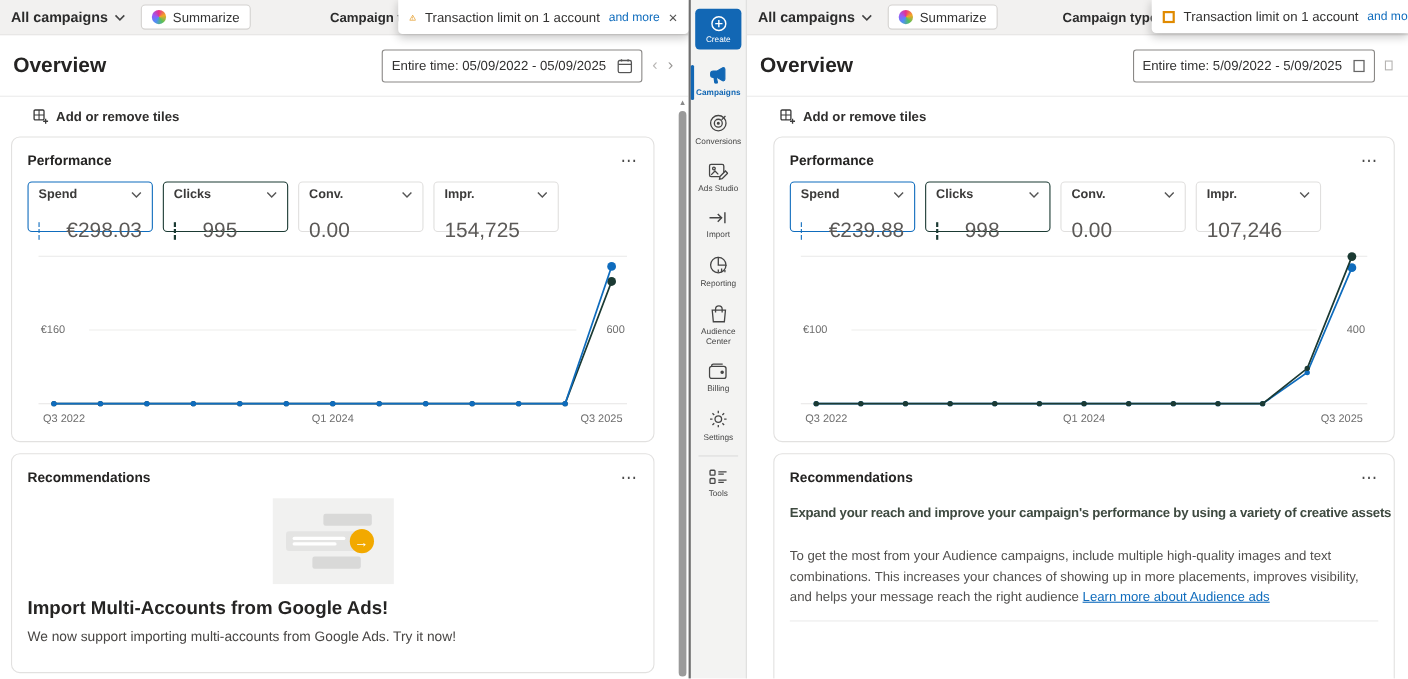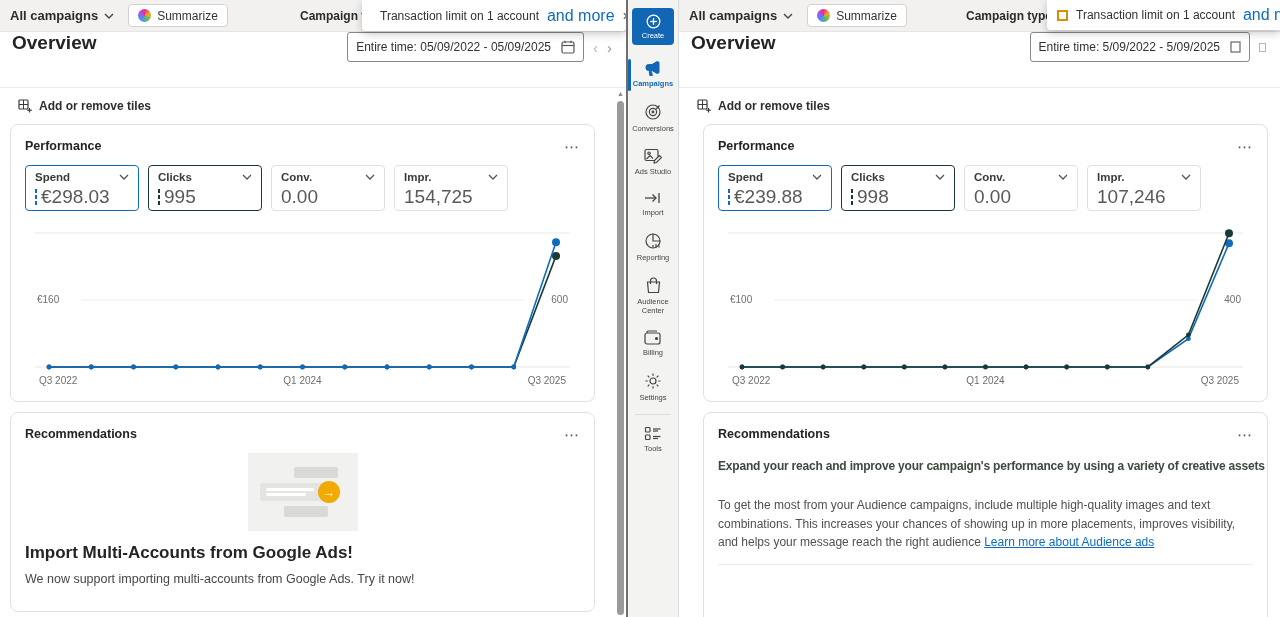--- a/index.html
+++ b/index.html
@@ -24,56 +24,56 @@
   #panel-left  .campaign-type { left:300px; }
   #panel-right .campaign-type { left:287px; }
 
   
   .notif { position:absolute; top:0; z-index:5; background:#fff; height:31px;
            display:flex; align-items:center; gap:8px; padding:0 10px;
            box-shadow:0 3px 9px rgba(0,0,0,.22); border-radius:0 0 4px 4px; }
   #panel-left  .notif { left:362px; width:264px; }
   #panel-right .notif { right:0; width:233px; border-radius:0 0 0 4px; height:30px; }
   .notif-text { font-size:12px; color:#323130; white-space:nowrap; }
-  .notif-link { font-size:16px; color:#0f6cbd; white-space:nowrap; cursor:pointer; }
+  .notif-link { font-size:11px; color:#0f6cbd; white-space:nowrap; cursor:pointer; }
   .notif-close { margin-left:auto; font-size:14px; color:#555; cursor:pointer; line-height:1; }
   .warn-square { width:11px; height:11px; border:2px solid #e08a00; flex:none; }
 
   
-  .header-row { height:56px; display:flex; align-items:flex-start; justify-content:space-between;
+  .header-row { height:56px; display:flex; align-items:center; justify-content:space-between;
                 padding:0 14px 0 12px; border-bottom:1px solid #ececeb; }
   .page-title { font-size:19px; font-weight:bold; color:#252423; }
   .date-group { display:flex; align-items:center; gap:9px; }
   .date-box { display:flex; align-items:center; gap:10px; border:1px solid #8a8886; border-radius:3px;
               height:30px; padding:0 8px; font-size:12px; color:#323130; background:#fff; cursor:pointer; }
   .cal-icon { flex:none; }
   .date-nav { font-size:15px; color:#b9b7b5; cursor:pointer; line-height:1; }
   .date-nav.next { color:#979593; }
   .date-stub { width:7px; height:9px; border:1px solid #b5b3b1; }
 
   
-  .add-tiles { height:36px; display:flex; align-items:center; gap:7px; padding:0 18px;
+  .add-tiles { height:36px; display:flex; align-items:center; gap:7px; padding:0 30px;
                font-size:12px; font-weight:bold; color:#2f2e2d; cursor:pointer; }
 
   
   .card { background:#fff; border:1px solid #e2e1e0; border-radius:8px; padding:12px 14px; }
   #panel-left  .card { margin:0 31px 10px 10px; }
   #panel-right .card { margin:0 12px 10px 24px; }
   .card-head { display:flex; align-items:center; justify-content:space-between; height:18px; }
   .card-title { font-size:12.5px; font-weight:bold; color:#252423; }
   .more { font-size:15px; color:#4a4a4a; letter-spacing:1px; cursor:pointer; line-height:1; }
 
   
   .metrics { display:flex; gap:9px; margin-top:10px; }
   .metric { width:114px; height:46px; border:1px solid #e0dfde; border-radius:4px; padding:5px 9px 0 9px; cursor:pointer; background:#fff; }
   .metric.sel-blue { border:1.5px solid #0f6cbd; }
   .metric.sel-dark { border:1.5px solid #1b3a33; }
   .m-label-row { display:flex; align-items:center; justify-content:space-between; }
   .m-label { font-size:11.5px; font-weight:bold; color:#3b3a39; }
-  .m-value { font-size:19px; color:#5b5957; margin-top:3px; display:flex; align-items:center; }
+  .m-value { font-size:19px; color:#5b5957; margin-top:16px; display:flex; align-items:center;gap:20px; }
   .cursor-bar { display:inline-block; width:2px; height:16px; margin-right:4px;
                 background:repeating-linear-gradient(to bottom, currentColor 0 4px, transparent 4px 6px); }
   .cursor-bar.blue { color:#0f6cbd; } .cursor-bar.dark { color:#1b3a33; }
 
   .chart { margin-top:6px; height:172px; }
   .chart svg { display:block; }
   .ax { font-family:"Liberation Sans", sans-serif; font-size:10px; fill:#6e6e6e; }
 
   
   #rec-left  { height:200px; }

